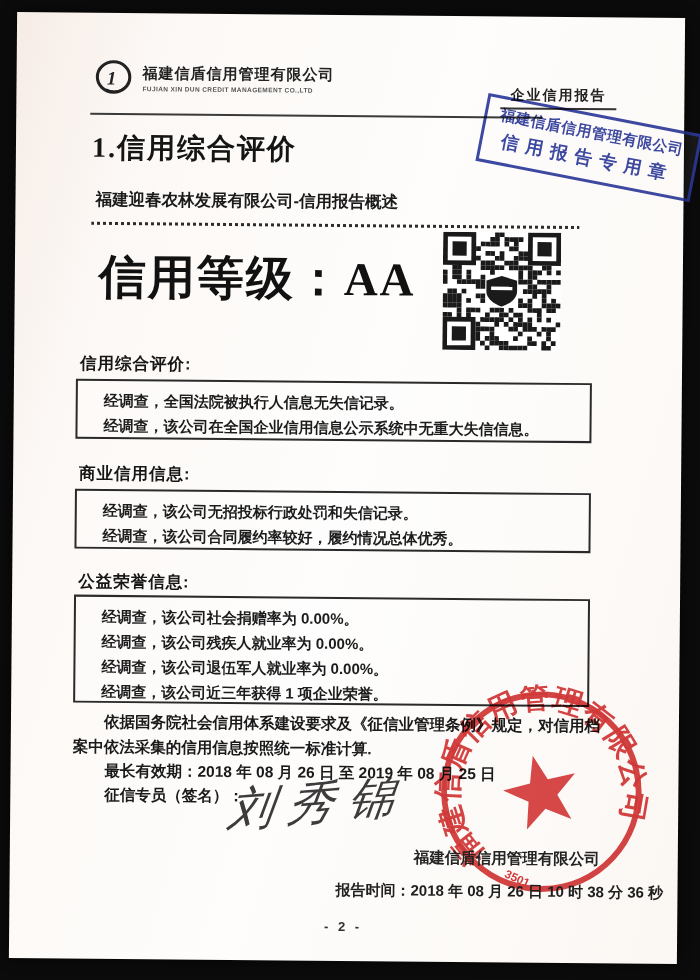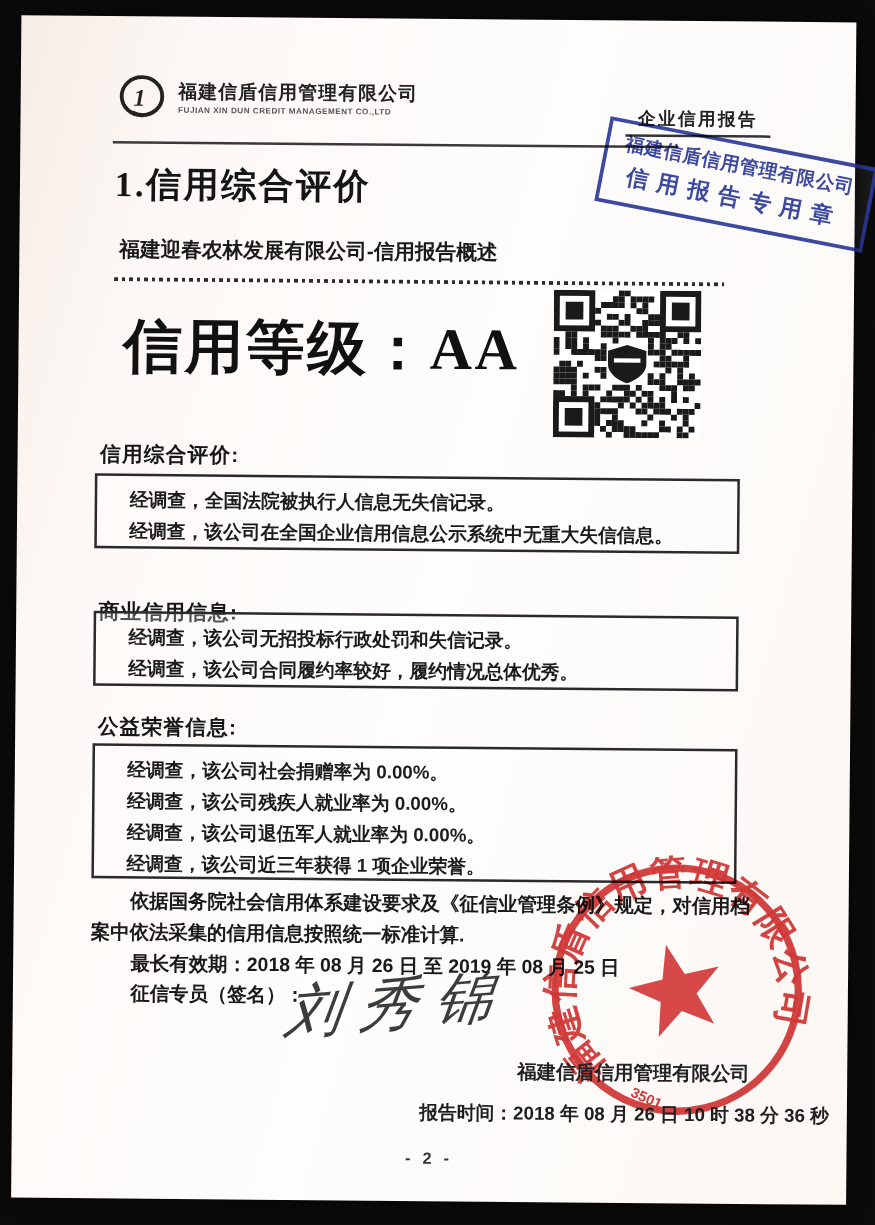--- a/index.html
+++ b/index.html
@@ -319,21 +319,21 @@
       <path d="M50 37 l13 4 v9 c0 9 -13 13 -13 13 c0 0 -13 -4 -13 -13 v-9 z" fill="#1a1a1a"></path>
       <rect x="41" y="46" width="18" height="3" fill="#ffffff"></rect>
     </svg>
 
   <div class="abs sec-heading" style="left:66px;top:340px;">信用综合评价:</div>
   <div class="abs sec-box" style="top:366px;height:60px;">
     <p>经调查，全国法院被执行人信息无失信记录。</p>
     <p>经调查，该公司在全国企业信用信息公示系统中无重大失信信息。</p>
   </div>
 
-  <div class="abs sec-heading" style="left:66px;top:450px;margin-top:16px;">商业信用信息:</div>
+  <div class="abs sec-heading" style="left:66px;top:450px;">商业信用信息:</div>
   <div class="abs sec-box" style="top:476px;height:60px;">
     <p>经调查，该公司无招投标行政处罚和失信记录。</p>
     <p>经调查，该公司合同履约率较好，履约情况总体优秀。</p>
   </div>
 
   <div class="abs sec-heading" style="left:66px;top:558px;">公益荣誉信息:</div>
   <div class="abs sec-box" style="top:582px;height:108px;">
     <p>经调查，该公司社会捐赠率为 0.00%。</p>
     <p>经调查，该公司残疾人就业率为 0.00%。</p>
     <p>经调查，该公司退伍军人就业率为 0.00%。</p>

